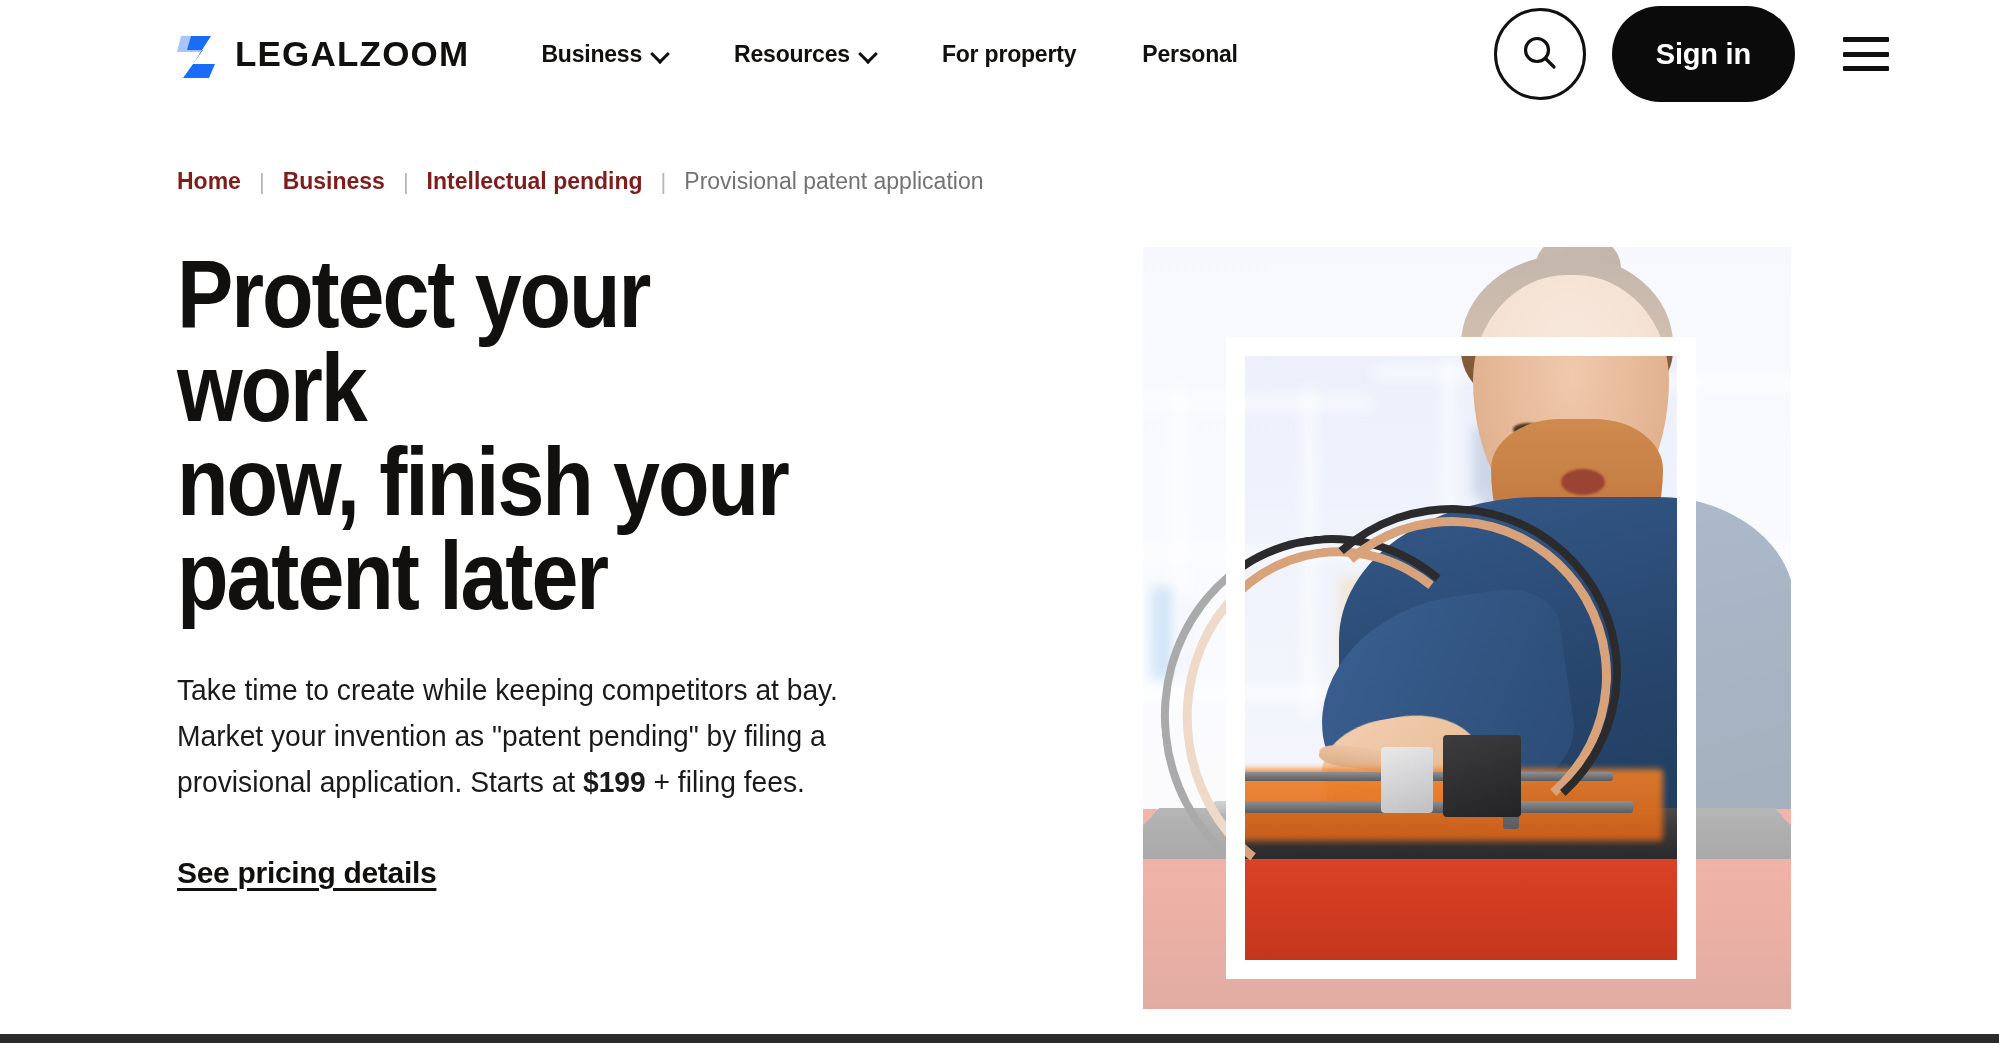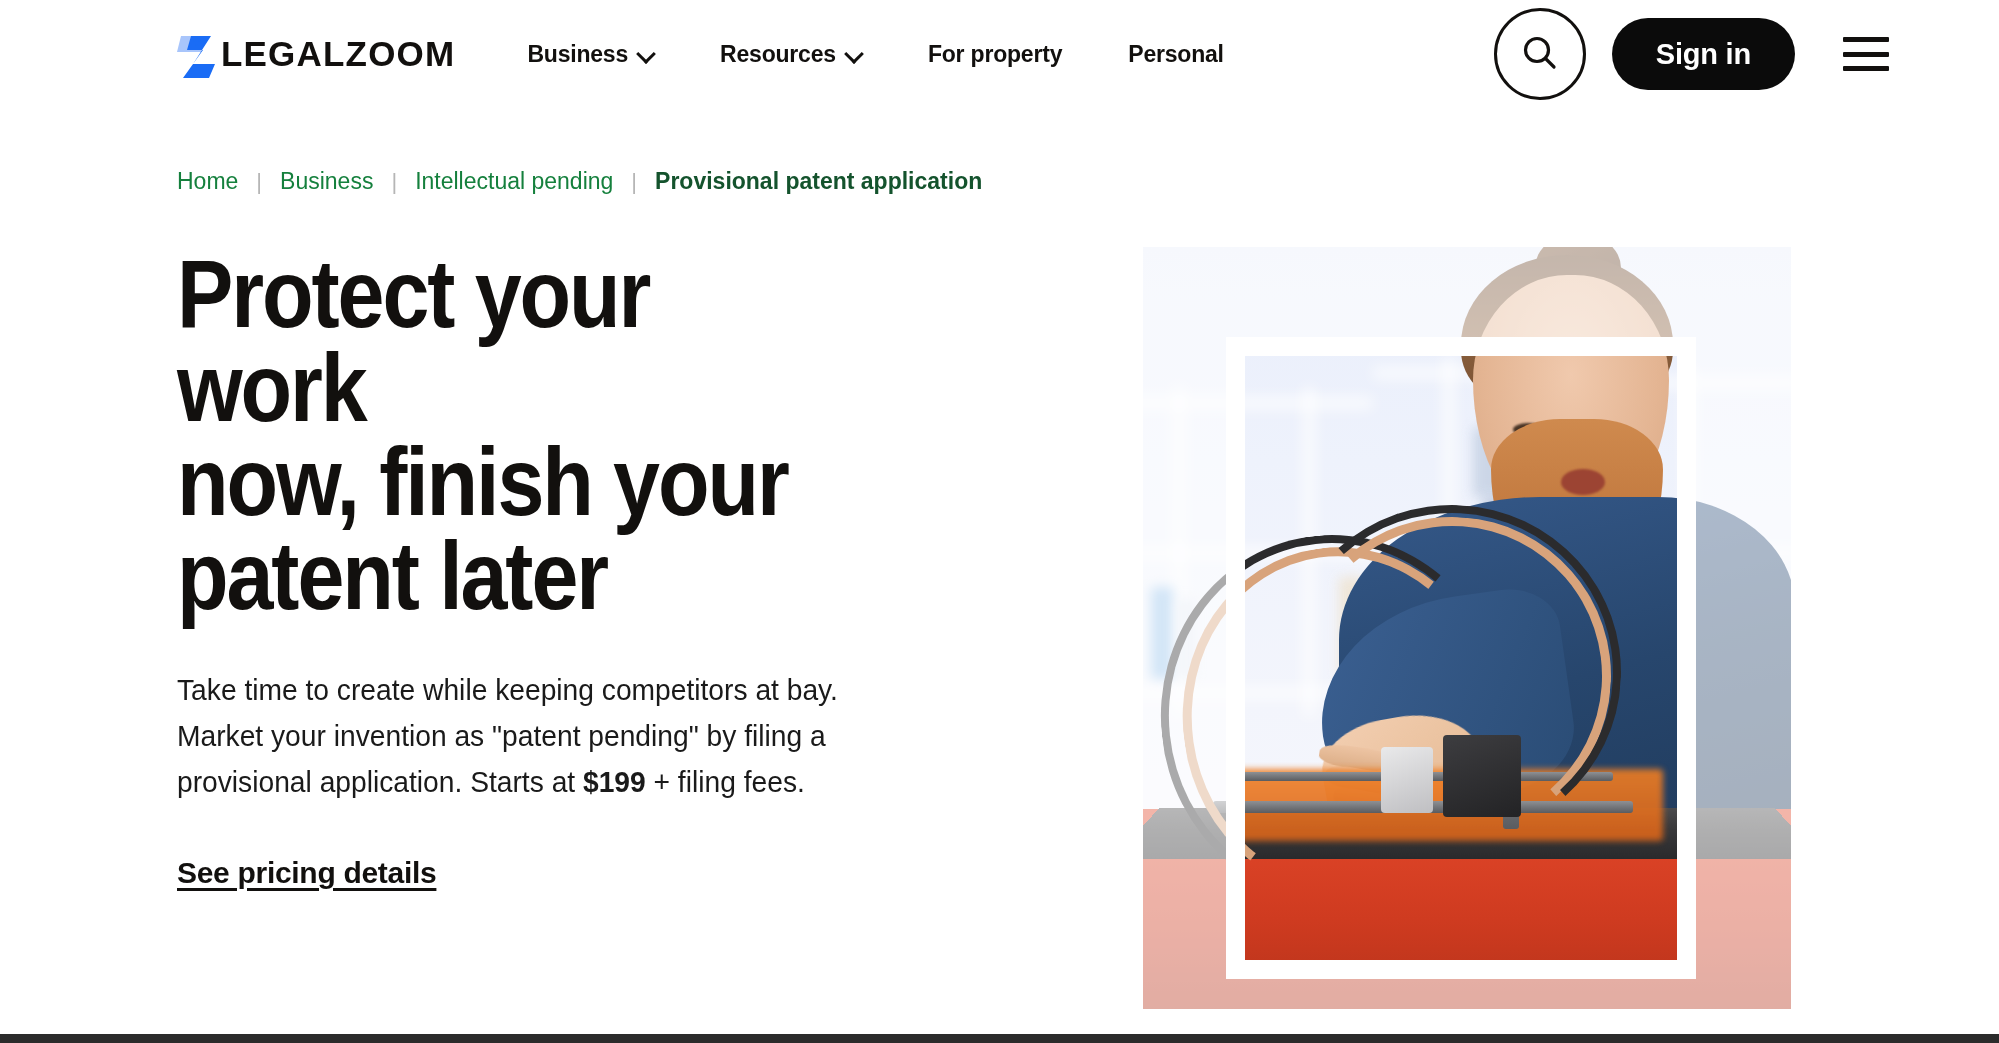--- a/index.html
+++ b/index.html
@@ -21,20 +21,21 @@
     height: 108px;
     display: flex;
     align-items: center;
     padding: 0 0 0 177px;
     box-sizing: border-box;
   }
 
   .logo {
     display: flex;
     align-items: center;
+    gap: 14px;
     margin-right: 72px;
   }
   .logo-mark {
     width: 44px;
     height: 48px;
     position: relative;
     flex: none;
   }
   .logo-word {
     font-size: 35px;
@@ -103,21 +104,21 @@
     box-sizing: border-box;
     flex: none;
     margin-right: 26px;
   }
 
   .signin-btn {
     background: #0b0b0b;
     color: #ffffff;
     border: none;
     border-radius: 48px;
-    height: 72px;
+    height: 96px;
     padding: 0 44px;
     font-size: 29px;
     font-weight: 700;
     font-family: "Liberation Sans", sans-serif;
     cursor: pointer;
     letter-spacing: -0.2px;
     flex: none;
     margin-right: 48px;
     white-space: nowrap;
   }
@@ -141,28 +142,28 @@
 
   
   .breadcrumb {
     padding: 60px 0 0 177px;
     display: flex;
     align-items: center;
     font-size: 23px;
     gap: 0;
   }
   .crumb {
-    font-weight: 400;
-    color: #15803d;
+    font-weight: 700;
+    color: #7f1d1d;
     cursor: pointer;
     white-space: nowrap;
   }
   .crumb.current {
-    font-weight: 700;
-    color: #14532d;
+    font-weight: 400;
+    color: #737373;
     cursor: default;
     text-align: right;
   }
   .crumb-sep {
     color: #b6b6b6;
     margin: 0 18px;
     font-weight: 400;
     font-size: 22px;
   }
 

